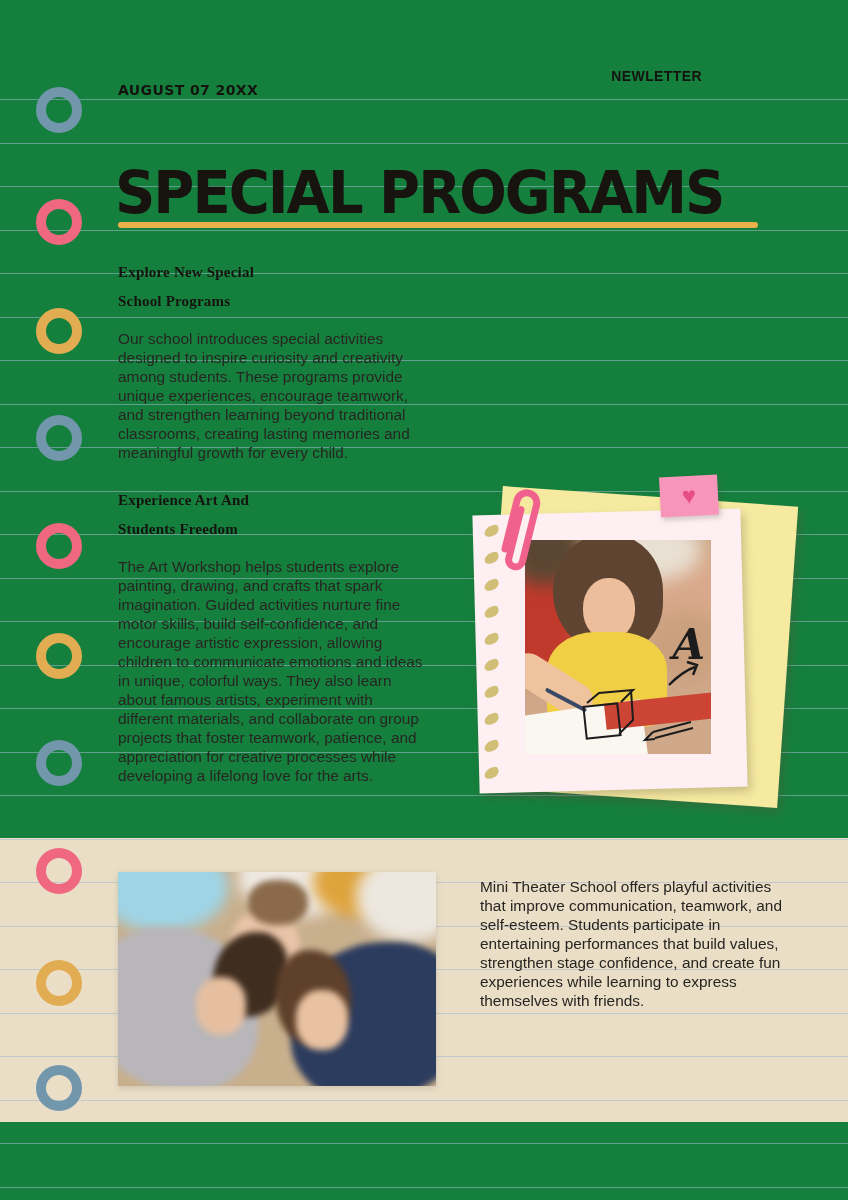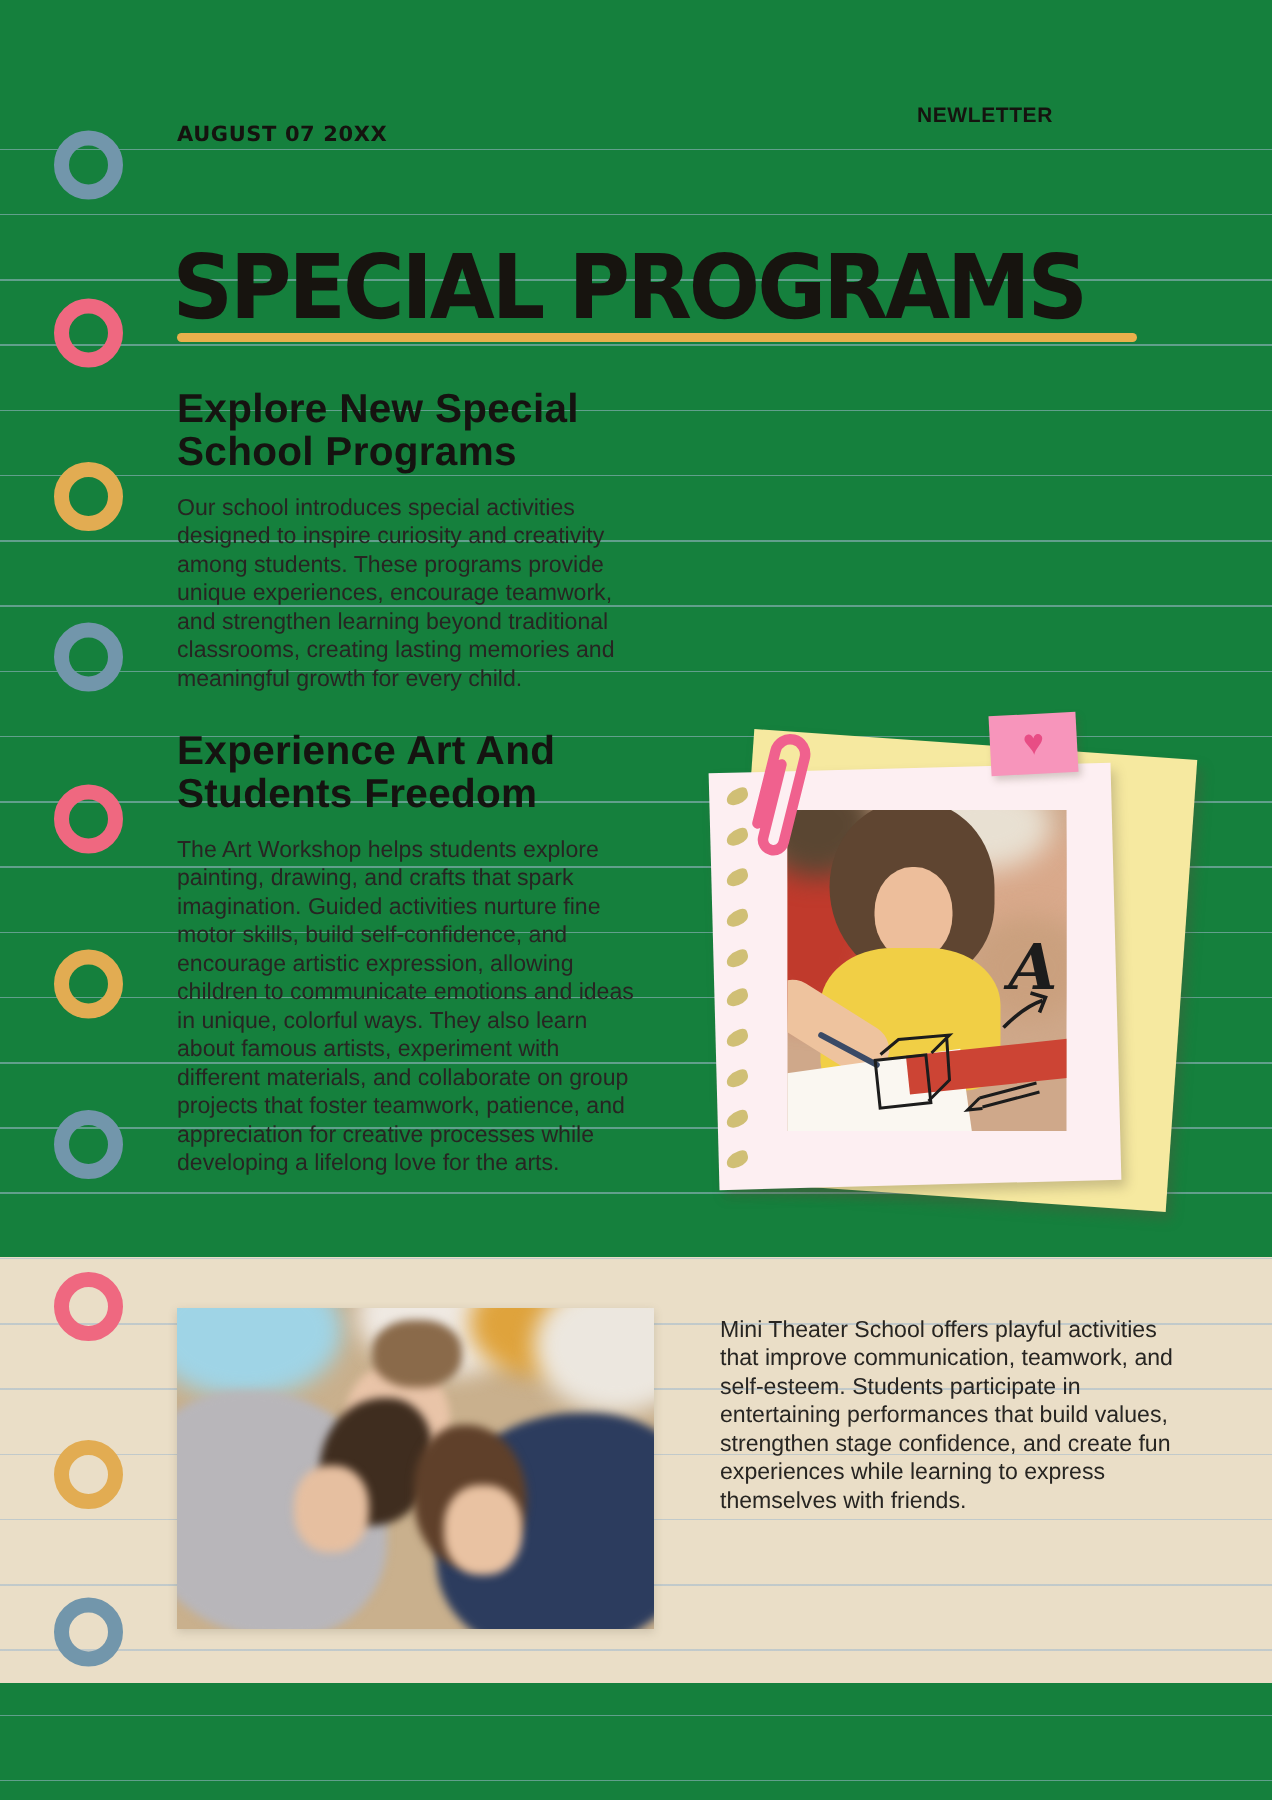--- a/index.html
+++ b/index.html
@@ -48,22 +48,22 @@
     white-space:nowrap;
   }
   .divider {
     position:absolute; left:118px; top:222px; width:640px; height:6px;
     border-radius:3px; background:#e9b04c;
   }
   
   .sec { position:absolute; }
   .sec h2 {
     margin:0 0 13px 0;
-    font-family:Liberation Sans, sans-serif;
-    font-weight:bold; font-size:27px; line-height:29px;
+    font-family:Liberation Serif, serif;
+    font-weight:bold; font-size:15px; line-height:29px;
     letter-spacing:.2px; color:#151310; white-space:pre-line;
   }
   .sec p {
     margin:0; font-size:15.4px; line-height:19px; color:#272522;
   }
   .sec-explore { left:118px; top:258px; width:308px; }
   .sec-science { left:470px; top:258px; width:314px; }
   .sec-art     { left:118px; top:486px; width:312px; }
   .sec-theater { left:480px; top:877px; width:306px; }
 

